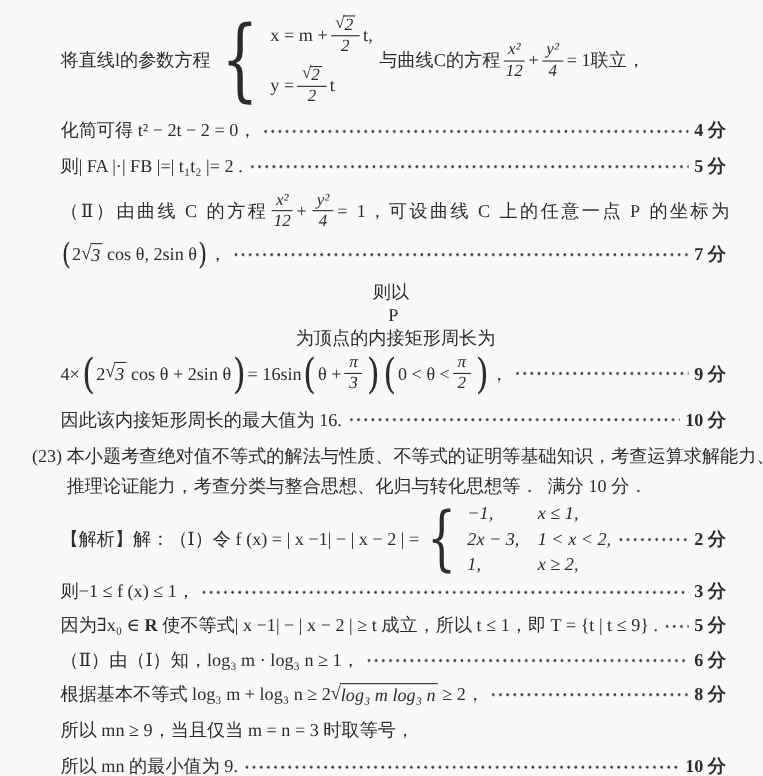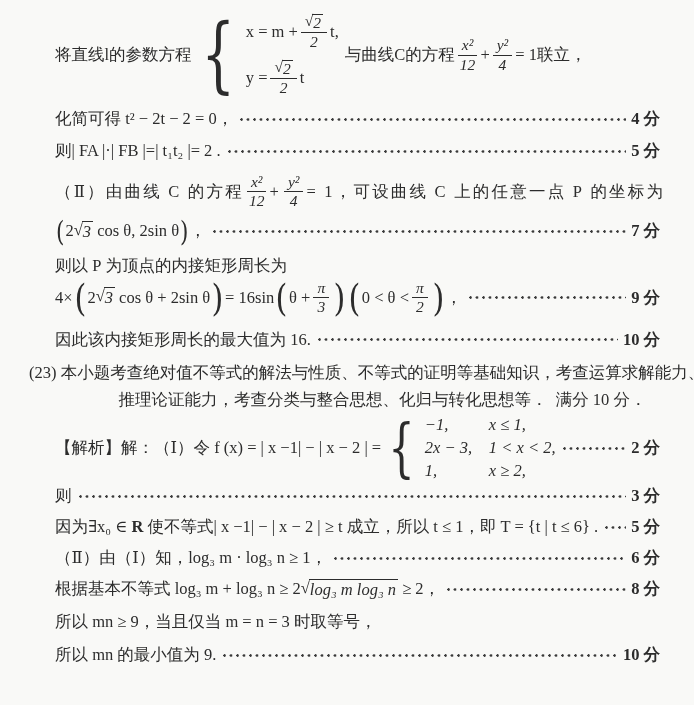--- a/index.html
+++ b/index.html
@@ -46,24 +46,24 @@
   .pw-col .prow{display:flex;align-items:center;}
   .pw-col .pv{width:64px;font-style:italic;white-space:pre;}
   .pw-col .pc{font-style:italic;white-space:pre;}
   
   .b1{margin:4px 0 12px;}
   .l2{margin:6px 0;}
   .l3{margin:10px 0;}
   .l4{margin:12px 0 6px;letter-spacing:2.2px;}
   .l4 .frac{letter-spacing:0;}
   .l5{margin:8px 0;}
-  .l6{margin:10px 0 2px;}
+  .l6{margin:10px 0 2px;flex-direction:column;}
   .l7{margin:2px 0;}
   .l8{margin:12px 0 8px;}
-  .p23{display:flex;margin:4px 0 2px;line-height:1.65;text-align:center;}
+  .p23{display:flex;margin:4px 0 2px;line-height:1.65;}
   .p23 .lbl{white-space:pre;}
   .p23 .body{display:block;}
   .p23 .body span{display:block;white-space:pre;}
   .l10{margin:0;}
   .l11{margin:4px 0;}
   .l12{margin:9px 0;}
   .l13{margin:3px 0;}
   .l14{margin:9px 0;}
   .l15{margin:11px 0 10px;}
   .l16{margin:11px 0;}
@@ -239,34 +239,35 @@
         <span class="pv">1,</span>
         <span class="pc">x ≥ 2,</span>
       </span>
     </span>
     <span class="leader"></span>
     <span class="score">2 分</span>
   </div>
 
   <div class="line l11">
     <span class="txt">则</span>
+    <span class="math">−1 ≤ f (x) ≤ 1，</span>
     <span class="leader"></span>
     <span class="score">3 分</span>
   </div>
 
   <div class="line l12">
     <span class="txt">因为</span>
       <span class="math">∃x₀ ∈ </span>
       <span class="bold">R</span>
       <span class="txt"> 使不等式</span>
       <span class="math">| x −1| − | x − 2 | ≥ t</span>
       <span class="txt"> 成立，所以 </span>
       <span class="math">t ≤ 1</span>
       <span class="txt">，即 </span>
-      <span class="math">T = {t | t ≤ 6} .</span>
+      <span class="math">T = {t | t ≤ 9} .</span>
     <span class="leader"></span>
     <span class="score">5 分</span>
   </div>
 
   <div class="line l13">
     <span class="txt">（Ⅱ）由（Ⅰ）知，</span>
     <span class="math">log₃ m · log₃ n ≥ 1，</span>
     <span class="leader"></span>
     <span class="score">6 分</span>
   </div>

